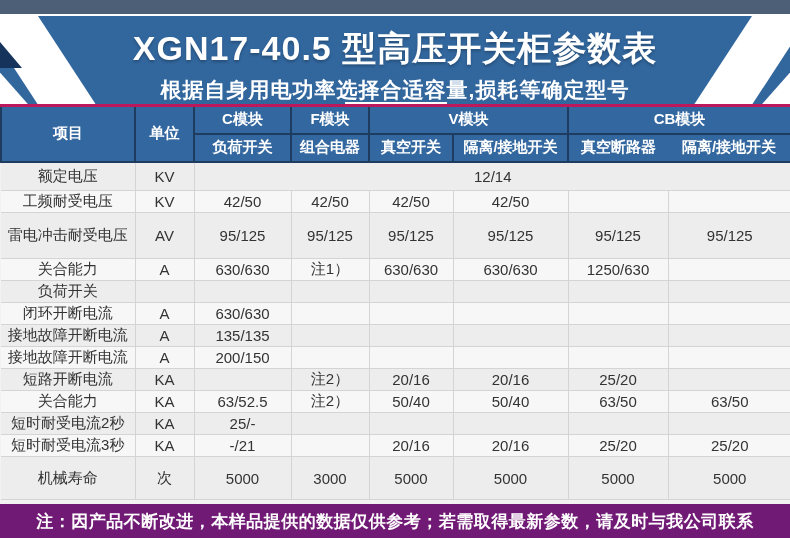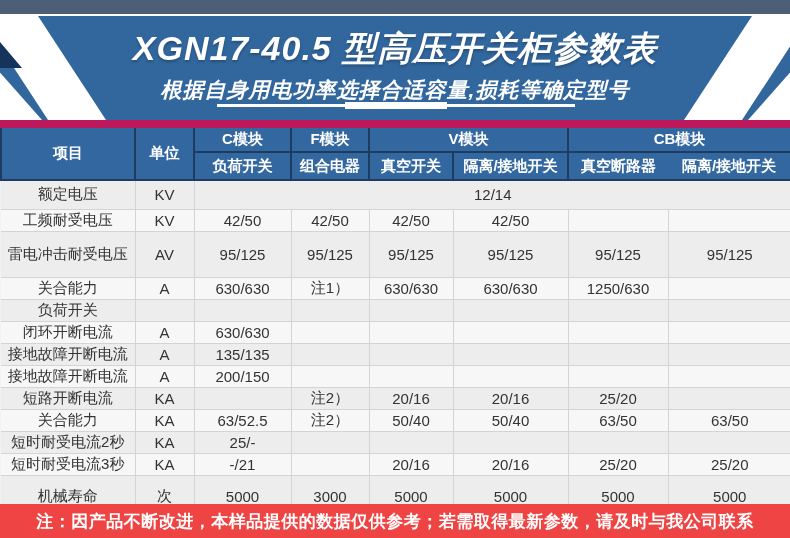--- a/index.html
+++ b/index.html
@@ -18,24 +18,23 @@
   
   .topstrip {
     height: 16px;
     background: #4d5f77;
     border-bottom: 2px solid #ffffff;
   }
 
   
   .banner {
     position: relative;
-    height: 104px;
+    height: 88px;
     background: #32679e;
     overflow: hidden;
-    font-style: italic;
   }
   .deco { position: absolute; inset: 0; }
   .stripe { position: absolute; inset: 0; background: #ffffff; }
   .stripe-left-main  { clip-path: polygon(-20px 0, 38px 0, 106px 104px, 48px 104px); }
   .stripe-left-small { clip-path: polygon(-95px 0, -50px 0, 42px 104px, -3px 104px); }
   .stripe-right-main  { clip-path: polygon(752px 0, 810px 0, 742px 104px, 684px 104px); }
   .stripe-right-small { clip-path: polygon(840px 0, 885px 0, 793px 104px, 748px 104px); }
   .navy-accent {
     position: absolute; inset: 0; background: #16335c;
     clip-path: polygon(0 26px, 22px 52px, 0 52px);
@@ -89,21 +88,21 @@
     font-size: 15px;
     font-weight: bold;
     border: 2px solid #1d3c60;
     height: 28px;
     text-align: center;
     vertical-align: middle;
     padding: 0 2px;
     white-space: nowrap;
     overflow: hidden;
   }
-  table.spec thead { border-top: 8px solid #be185d; }
+  table.spec thead { border-top: 3px solid #be185d; }
   th.no-right { border-right: none !important; }
   th.no-left  { border-left: none !important; }
 
   table.spec tbody td {
     border: 1px solid #d4d4d4;
     text-align: center;
     vertical-align: middle;
     height: 22px;
     padding: 0 2px;
     white-space: nowrap;
@@ -115,21 +114,21 @@
   table.spec tbody tr:nth-child(even) td { background: #f7f7f7; }
   table.spec tbody tr.row-first td { height: 29px; }
   table.spec tbody tr.row-tall  td { height: 46px; }
   table.spec tbody tr.row-last  td { height: 43px; }
 
   
   .footer {
     position: absolute;
     left: 0; right: 0; bottom: 0;
     height: 34px;
-    background: #ef4444;
+    background: #701a75;
     color: #ffffff;
     font-size: 17px;
     font-weight: bold;
     display: flex;
     align-items: center;
     justify-content: center;
     white-space: nowrap;
     letter-spacing: 0.5px;
   }
 </style>

